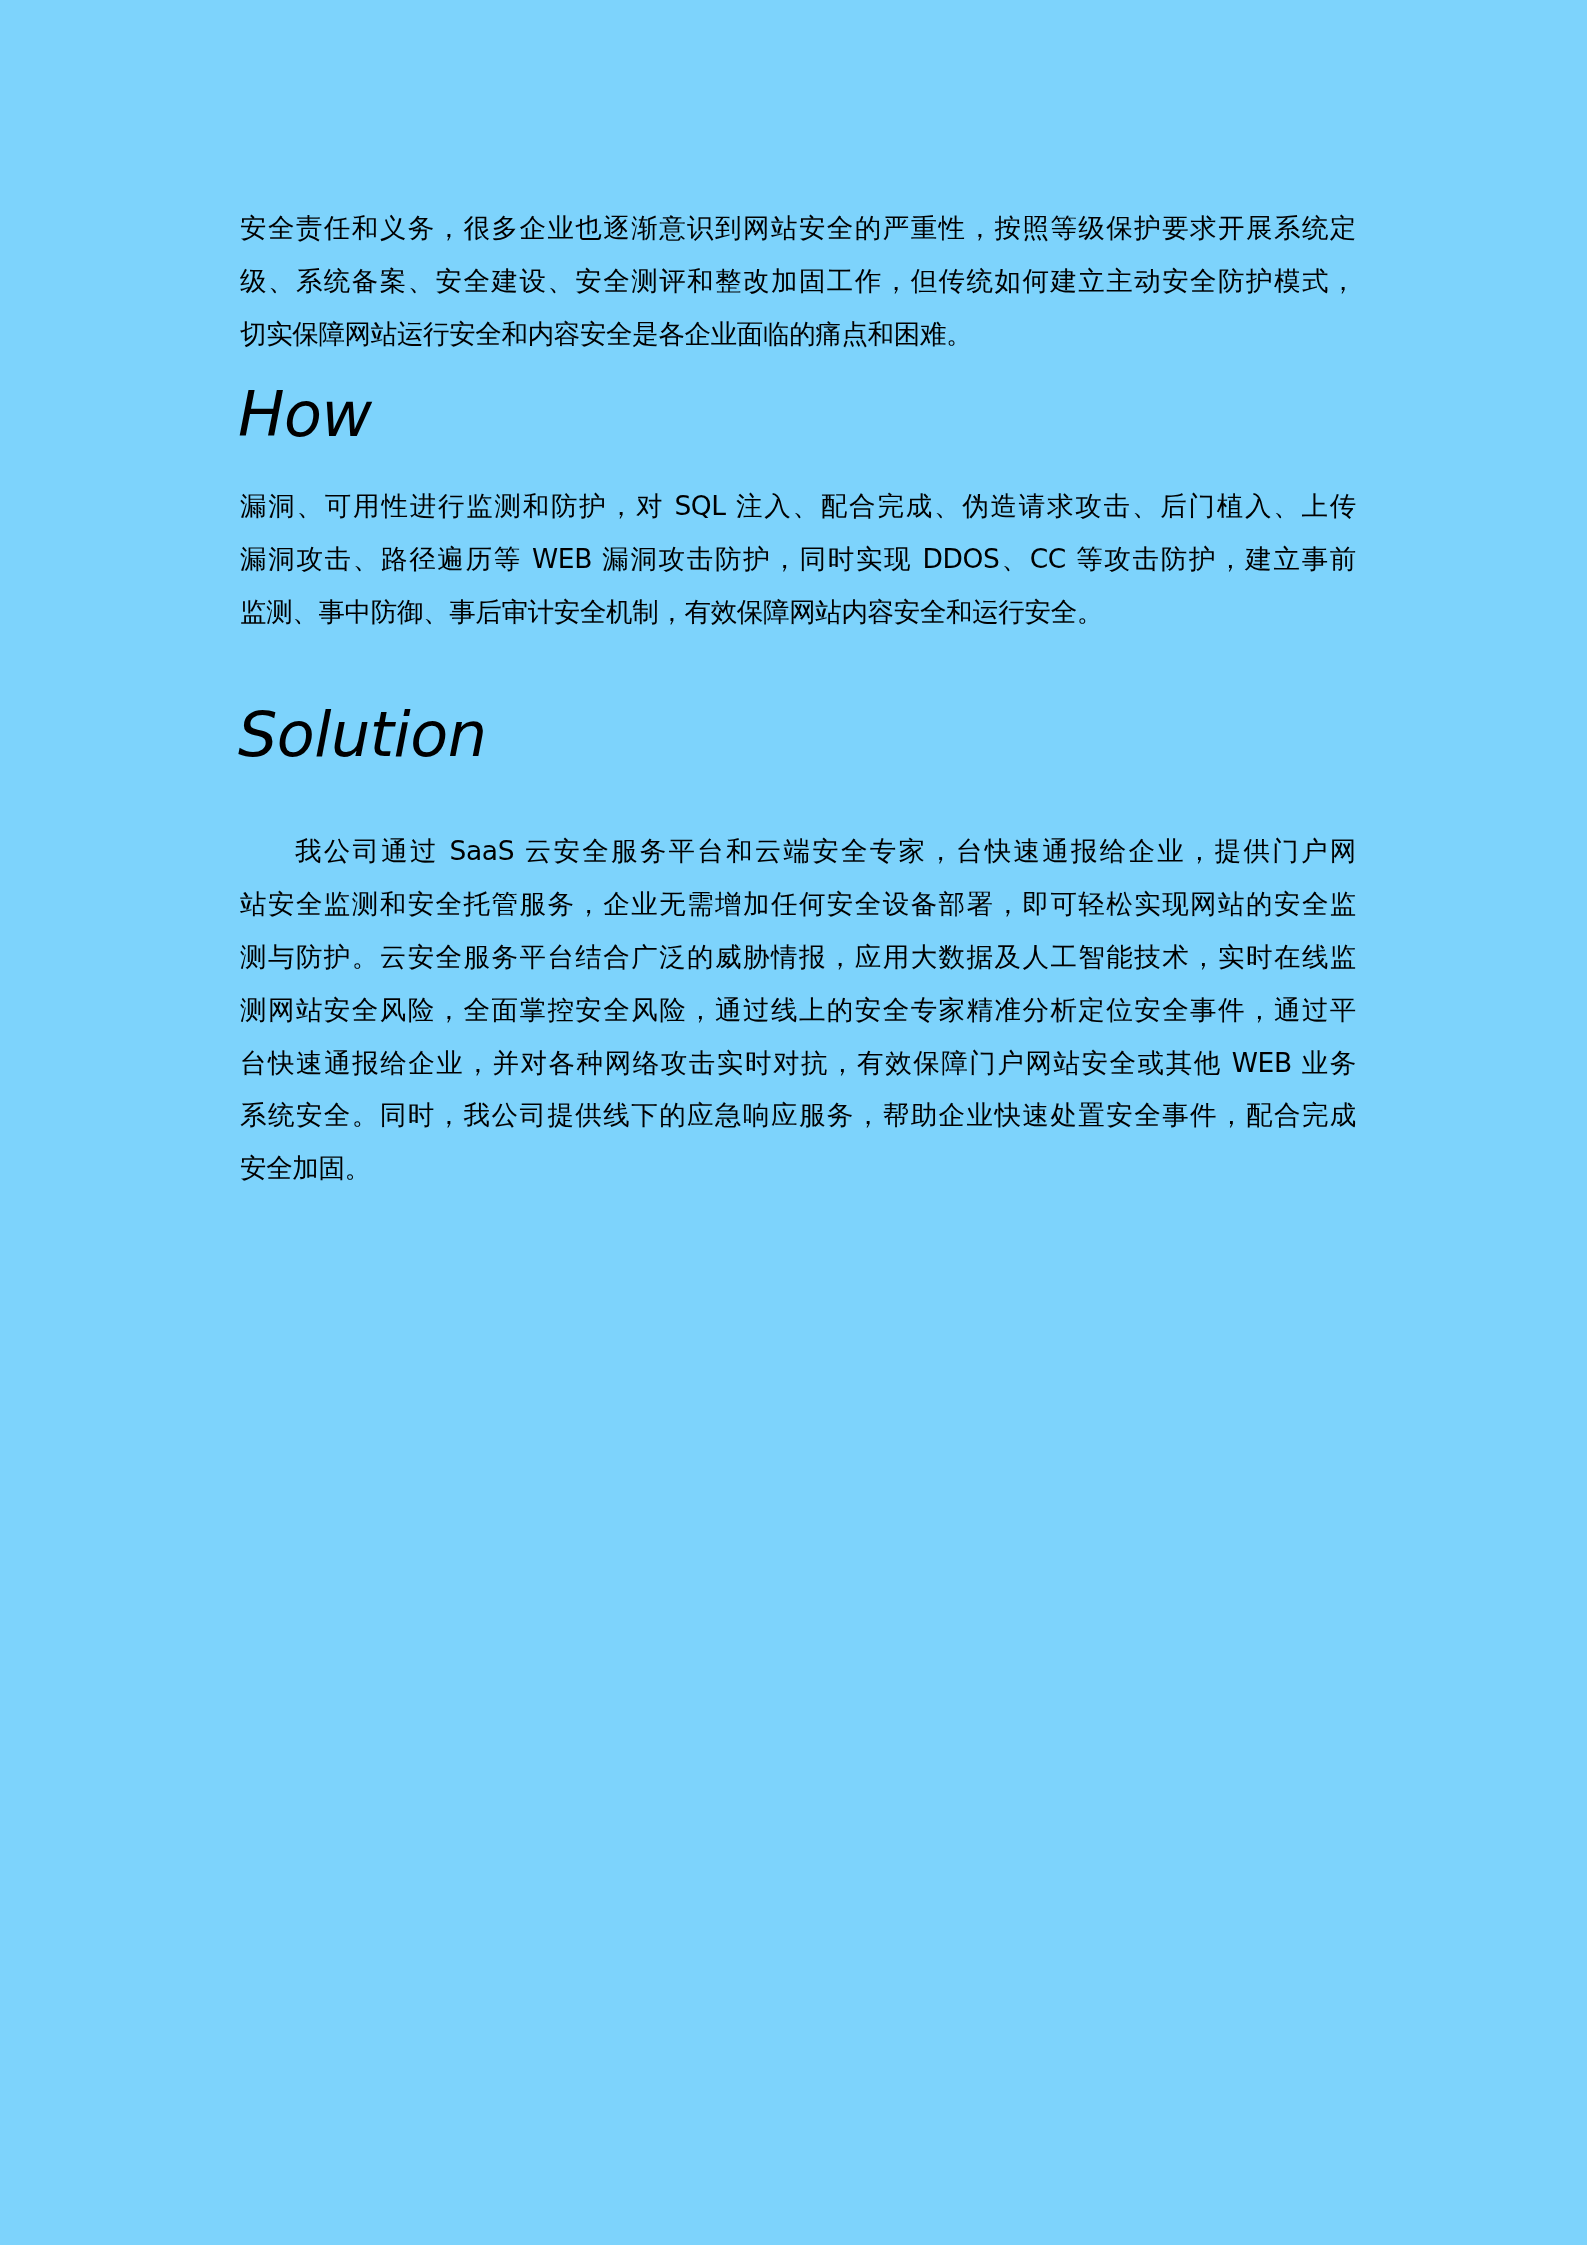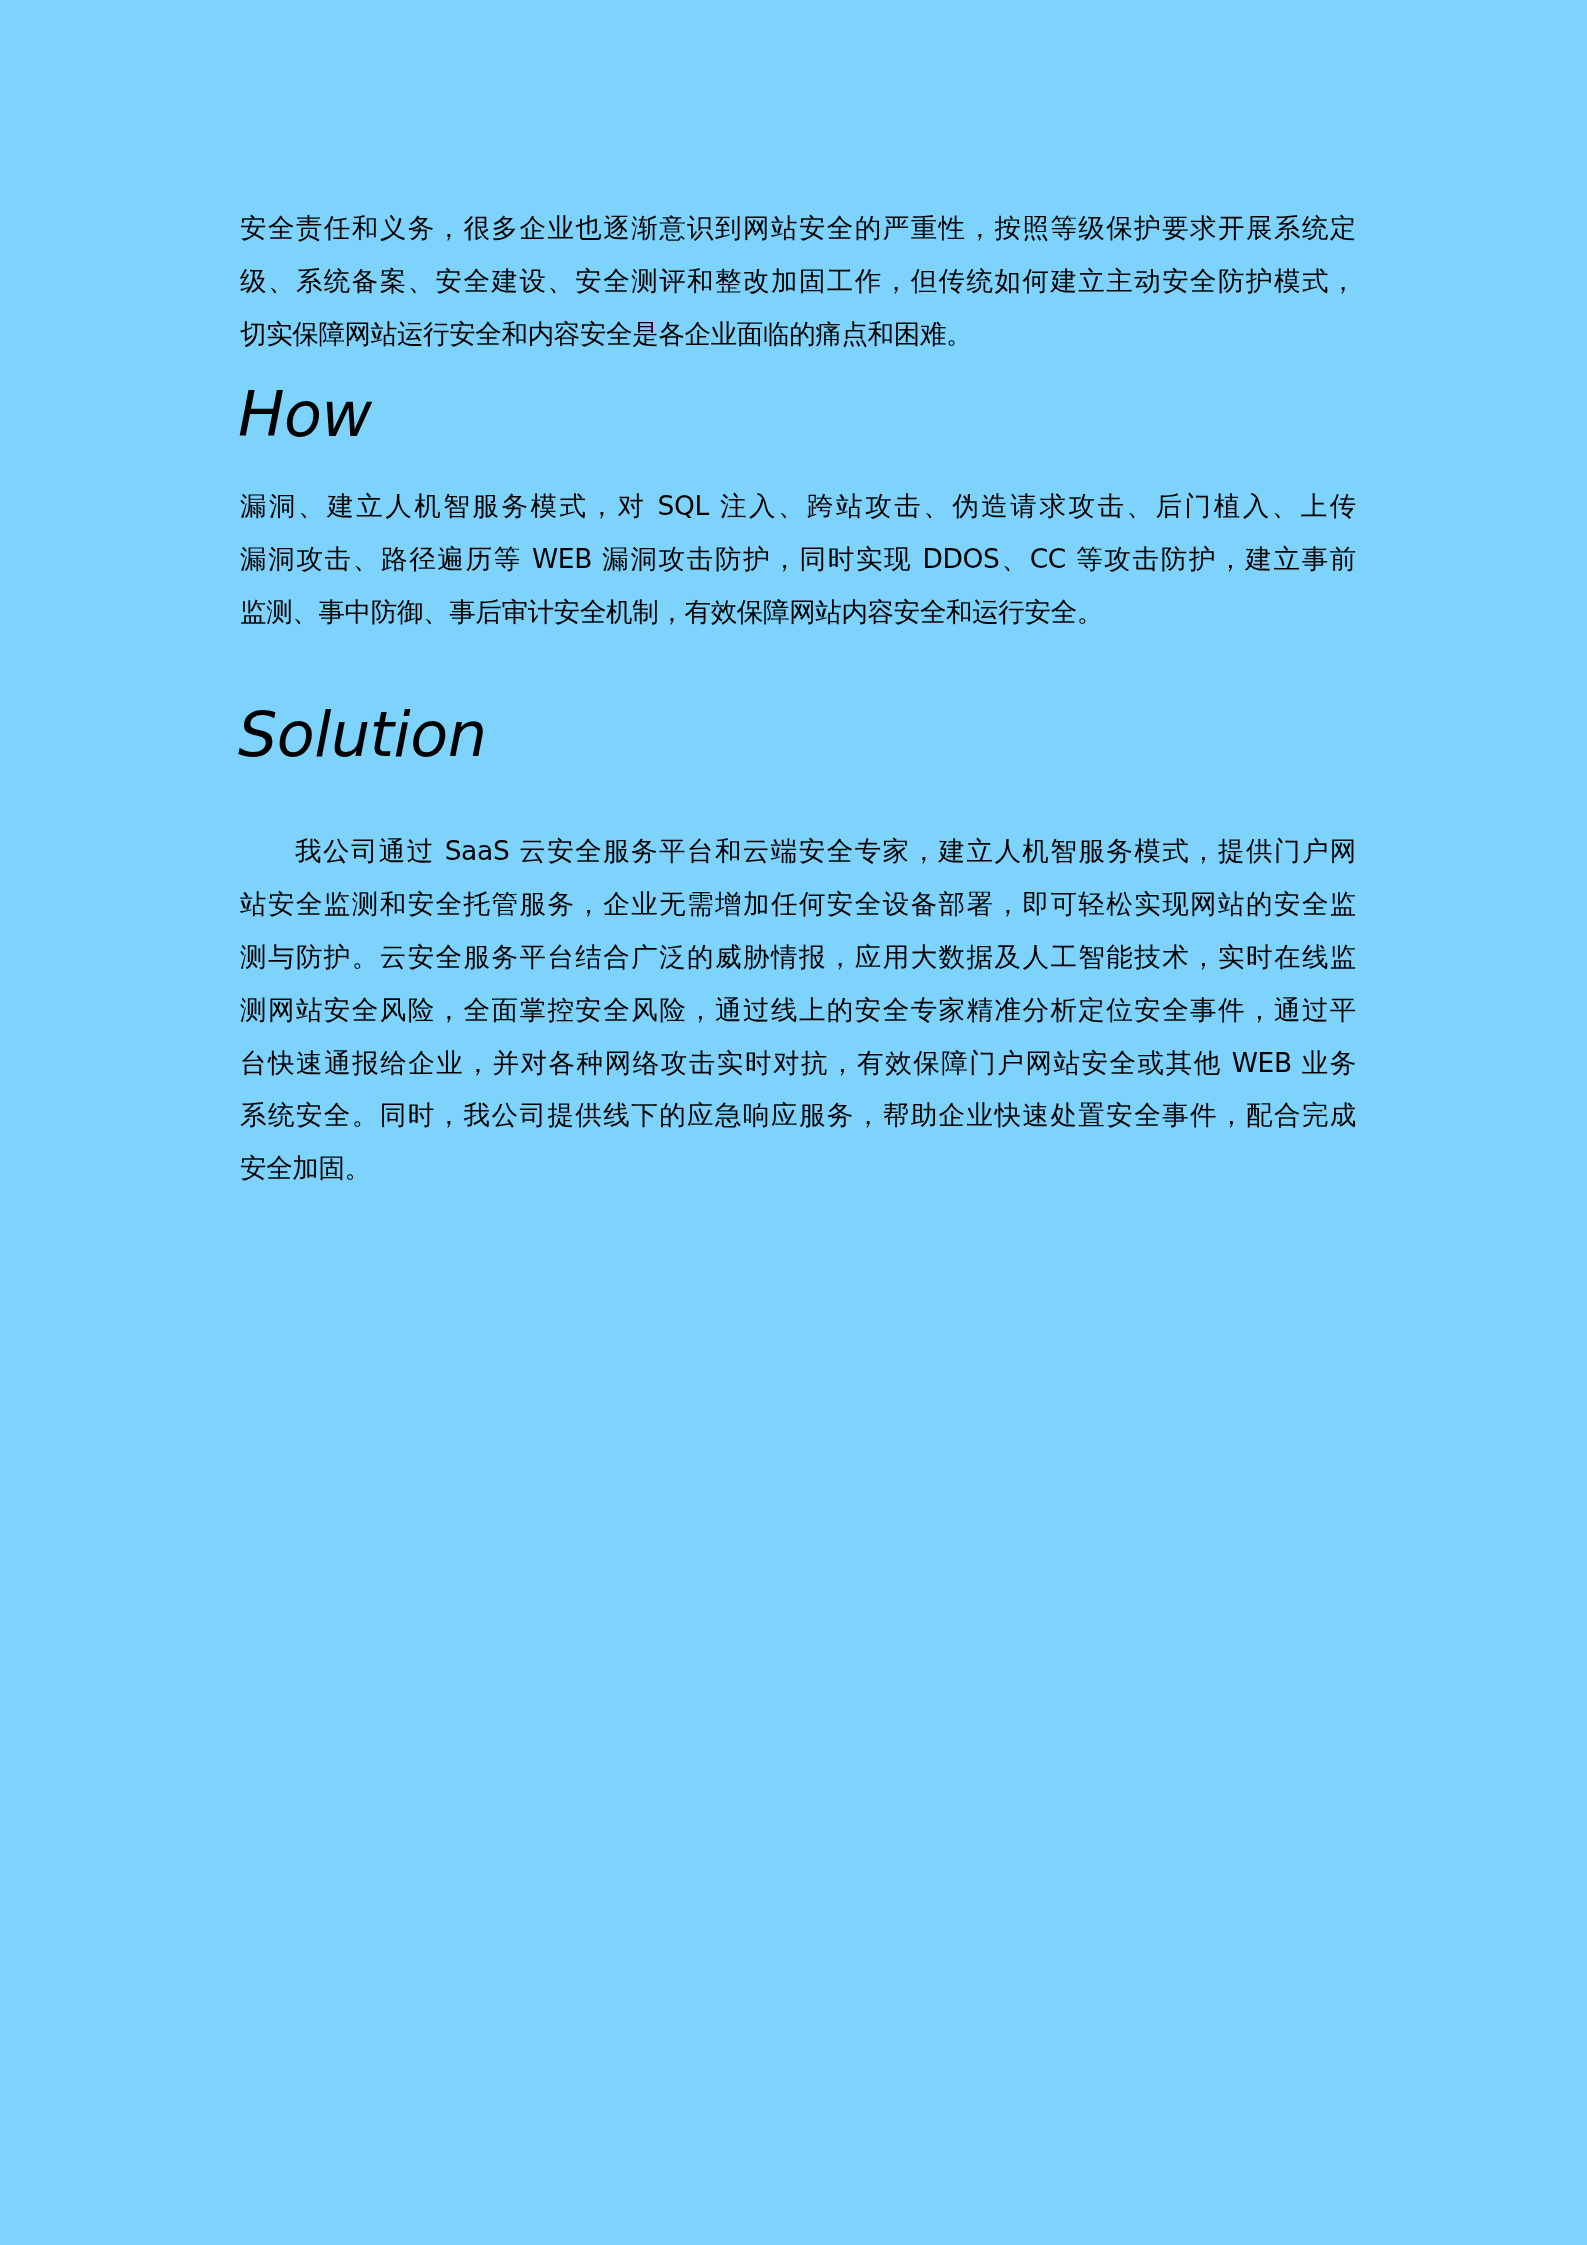--- a/index.html
+++ b/index.html
@@ -77,29 +77,29 @@
 
     <div class="para" id="intro">
       <span class="line">安全责任和义务，很多企业也逐渐意识到网站安全的严重性，按照等级保护要求开展系统定</span>
       <span class="line">级、系统备案、安全建设、安全测评和整改加固工作，但传统如何建立主动安全防护模式，</span>
       <span class="line last">切实保障网站运行安全和内容安全是各企业面临的痛点和困难。</span>
     </div>
 
     <h1 class="heading" id="how-heading">How</h1>
 
     <div class="para" id="how-para">
-      <span class="line">漏洞、建立人机智服务模式，对 SQL 注入、跨站攻击、伪造请求攻击、后门植入、上传</span>
+      <span class="line">漏洞、可用性进行监测和防护，对 SQL 注入、配合完成、伪造请求攻击、后门植入、上传</span>
       <span class="line">漏洞攻击、路径遍历等 WEB 漏洞攻击防护，同时实现 DDOS、CC 等攻击防护，建立事前</span>
       <span class="line last">监测、事中防御、事后审计安全机制，有效保障网站内容安全和运行安全。</span>
     </div>
 
     <h1 class="heading" id="solution-heading">Solution</h1>
 
     <div class="para" id="solution-para">
-      <span class="line indent">我公司通过 SaaS 云安全服务平台和云端安全专家，建立人机智服务模式，提供门户网</span>
+      <span class="line indent">我公司通过 SaaS 云安全服务平台和云端安全专家，台快速通报给企业，提供门户网</span>
       <span class="line">站安全监测和安全托管服务，企业无需增加任何安全设备部署，即可轻松实现网站的安全监</span>
       <span class="line">测与防护。云安全服务平台结合广泛的威胁情报，应用大数据及人工智能技术，实时在线监</span>
       <span class="line">测网站安全风险，全面掌控安全风险，通过线上的安全专家精准分析定位安全事件，通过平</span>
       <span class="line">台快速通报给企业，并对各种网络攻击实时对抗，有效保障门户网站安全或其他 WEB 业务</span>
       <span class="line">系统安全。同时，我公司提供线下的应急响应服务，帮助企业快速处置安全事件，配合完成</span>
       <span class="line last">安全加固。</span>
     </div>
 
   </div>
 </div>

